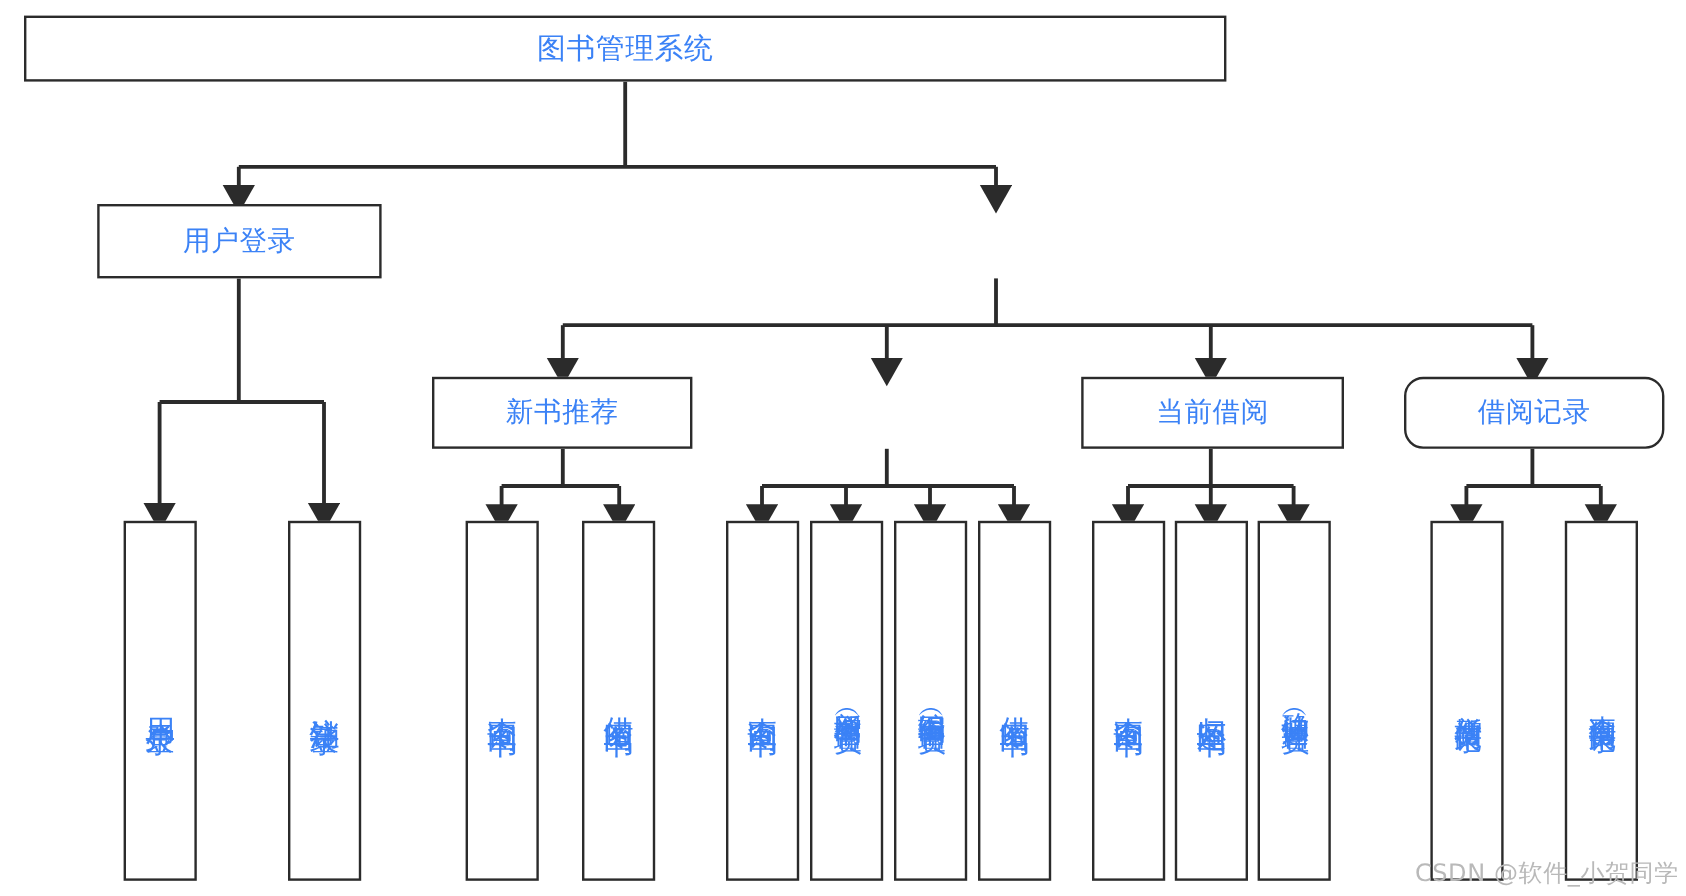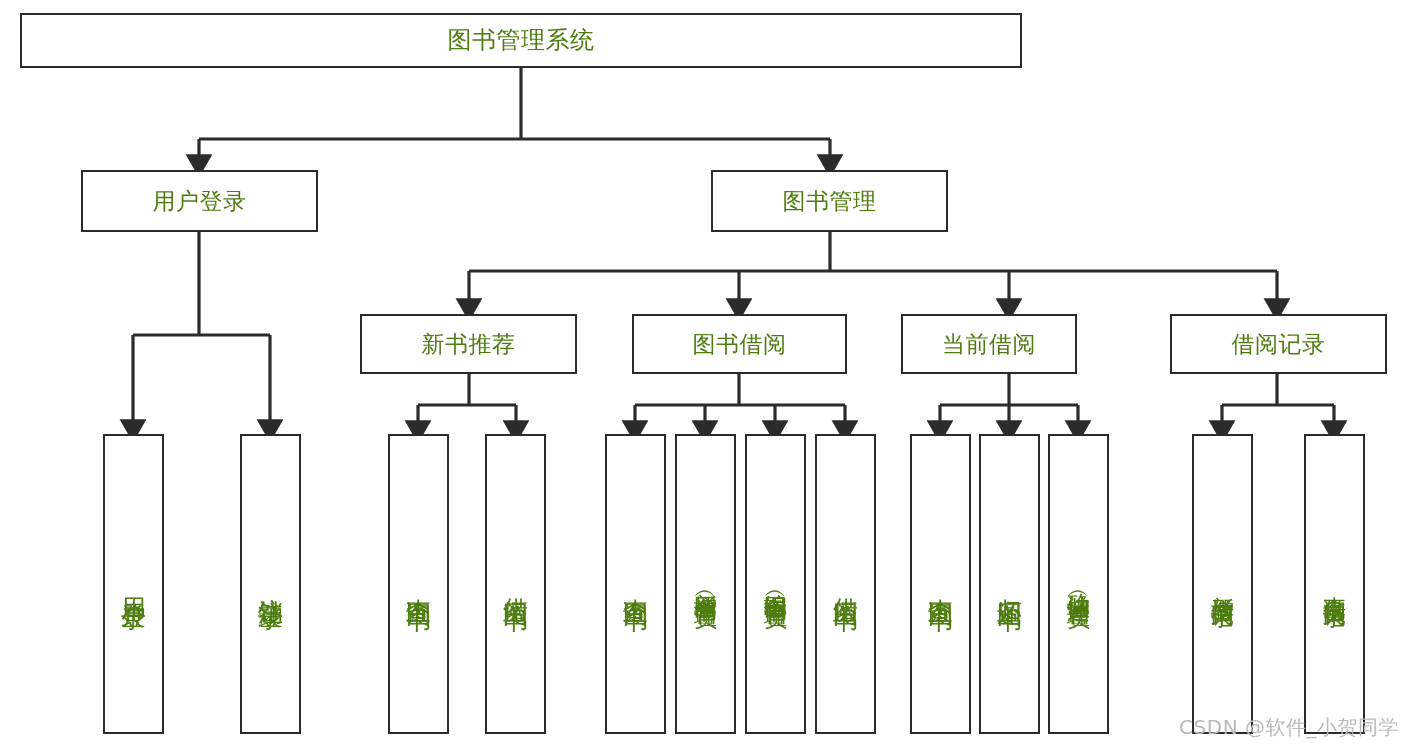--- a/index.html
+++ b/index.html
@@ -27,21 +27,21 @@
     pointer-events: none;
   }
   .node {
     position: absolute;
     box-sizing: border-box;
     border: 2.5px solid #2b2b2b;
     background: #ffffff;
     display: flex;
     align-items: center;
     justify-content: center;
-    color: #4d7c0f;
+    color: #3b82f6;
   }
   .node .lbl {
     display: block;
     text-align: center;
     line-height: 1.08;
     white-space: pre;
   }
   
   .node.h .lbl {
     font-size: 23px;
@@ -133,34 +133,28 @@
     </g>
   </svg>
 
   <div class="node h root" style="left:20px; top:13px; width:1002px; height:55px;">
     <span class="lbl">图书管理系统</span>
   </div>
 
   <div class="node h" style="left:81px; top:170px; width:237px; height:62px;">
     <span class="lbl">用户登录</span>
   </div>
-  <div class="node h" style="left:711px; top:170px; width:237px; height:62px;">
-    <span class="lbl">图书管理</span>
-  </div>
 
   <div class="node h" style="left:360px; top:314px; width:217px; height:60px;">
     <span class="lbl">新书推荐</span>
   </div>
-  <div class="node h" style="left:632px; top:314px; width:215px; height:60px;">
-    <span class="lbl">图书借阅</span>
-  </div>
-  <div class="node h" style="left:901px; top:314px; width:176px; height:60px;">
+  <div class="node h" style="left:901px; top:314px; width:219px; height:60px;">
     <span class="lbl">当前借阅</span>
   </div>
-  <div class="node h" style="left:1170px; top:314px; width:217px; height:60px;">
+  <div class="node h" style="left:1170px; top:314px; width:217px; height:60px;border-radius:16px;">
     <span class="lbl">借阅记录</span>
   </div>
 
   <div class="node v" style="left:103px; top:434px; width:61px; height:300px;">
     <span class="lbl">用户登录</span>
   </div>
   <div class="node v" style="left:240px; top:434px; width:61px; height:300px;">
     <span class="lbl">注销登录</span>
   </div>
 

